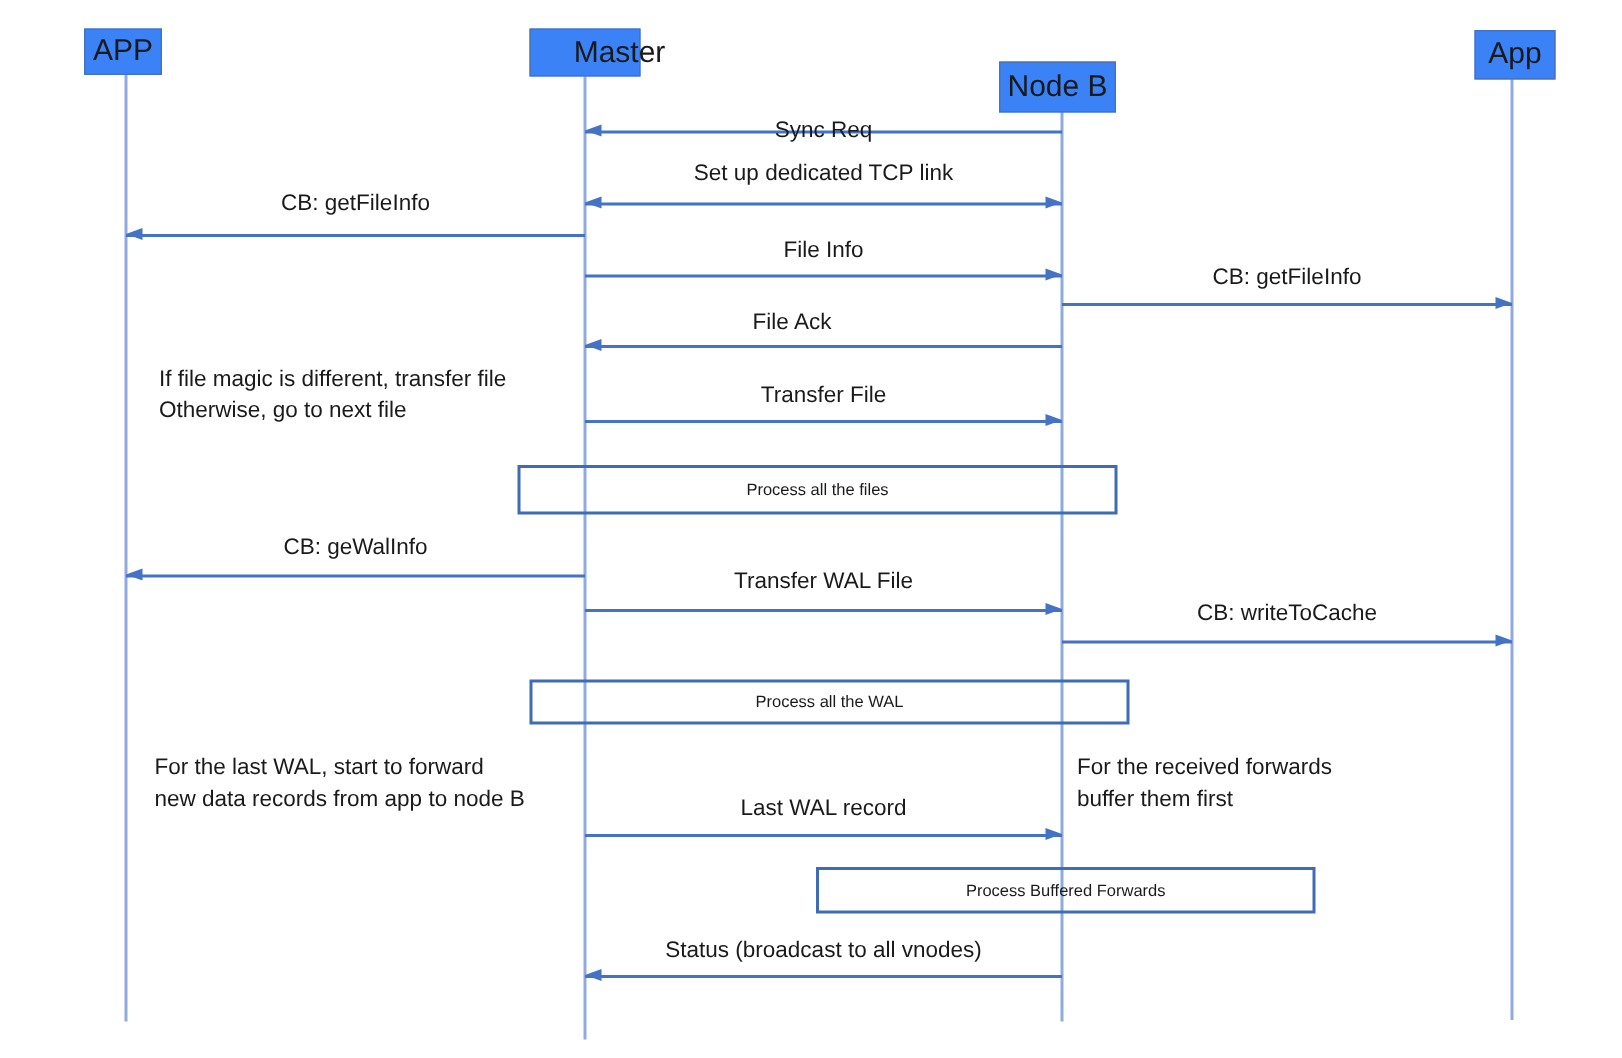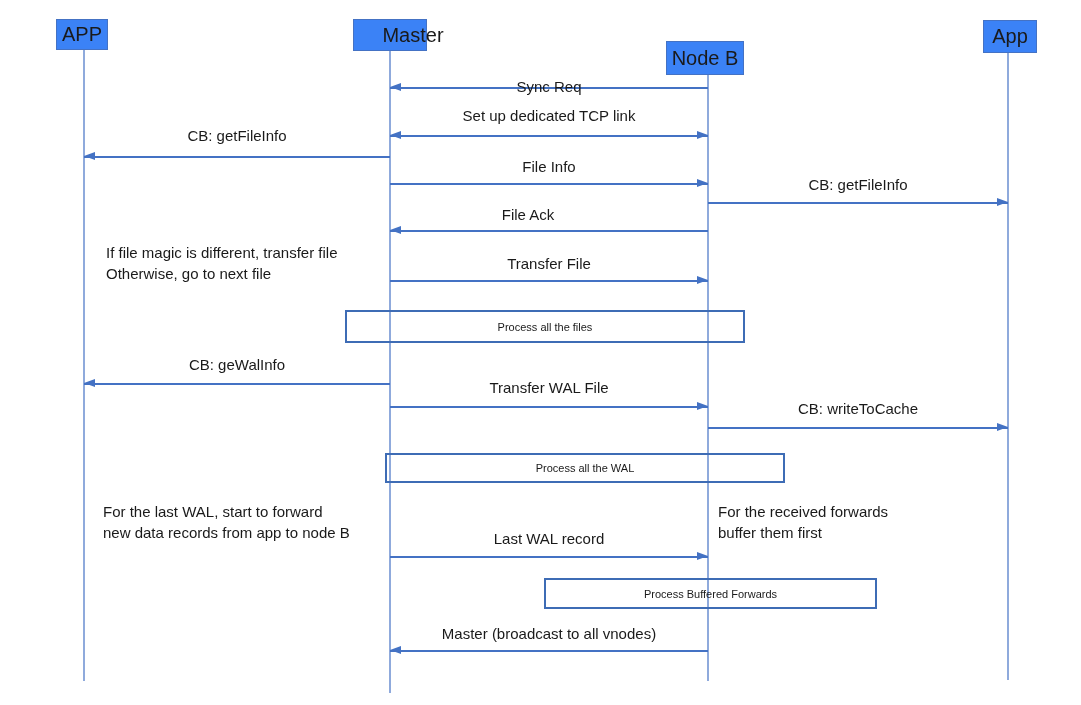--- a/index.html
+++ b/index.html
@@ -77,23 +77,23 @@
     <div class="head r" style="left: 697px; top: 402px;"></div>
     <div class="msg-label" style="left: 549px; top: 379px;">Transfer WAL File</div>
     <div class="msg-line" style="left: 708px; top: 427px; width: 300px;"></div>
     <div class="head r" style="left: 997px; top: 423px;"></div>
     <div class="msg-label" style="left: 858px; top: 400px;">CB: writeToCache</div>
     <div class="msg-line" style="left: 390px; top: 556px; width: 318px;"></div>
     <div class="head r" style="left: 697px; top: 552px;"></div>
     <div class="msg-label" style="left: 549px; top: 530px;">Last WAL record</div>
     <div class="msg-line" style="left: 390px; top: 650px; width: 318px;"></div>
     <div class="head l" style="left: 390px; top: 646px;"></div>
-    <div class="msg-label" style="left: 549px; top: 625px;">Master (broadcast to all vnodes)</div>
+    <div class="msg-label" style="left: 549px; top: 625px;">Status (broadcast to all vnodes)</div>
     <div class="process-box" style="left: 345px; top: 310px; width: 400px; height: 33px;">Process all the files</div>
-    <div class="process-box" style="left: 353px; top: 453px; width: 400px; height: 30px; margin-left: 32px;">Process all the WAL</div>
+    <div class="process-box" style="left: 353px; top: 453px; width: 400px; height: 30px;">Process all the WAL</div>
     <div class="process-box" style="left: 544px; top: 578px; width: 333px; height: 31px;">Process Buffered Forwards</div>
     <div class="note" style="left: 106px; top: 243px;">
       <div>If file magic is different, transfer file</div>
       <div>Otherwise, go to next file</div>
     </div>
     <div class="note" style="left: 103px; top: 502px;">
       <div>For the last WAL, start to forward</div>
       <div>new data records from app to node B</div>
     </div>
     <div class="note" style="left: 718px; top: 502px;">

